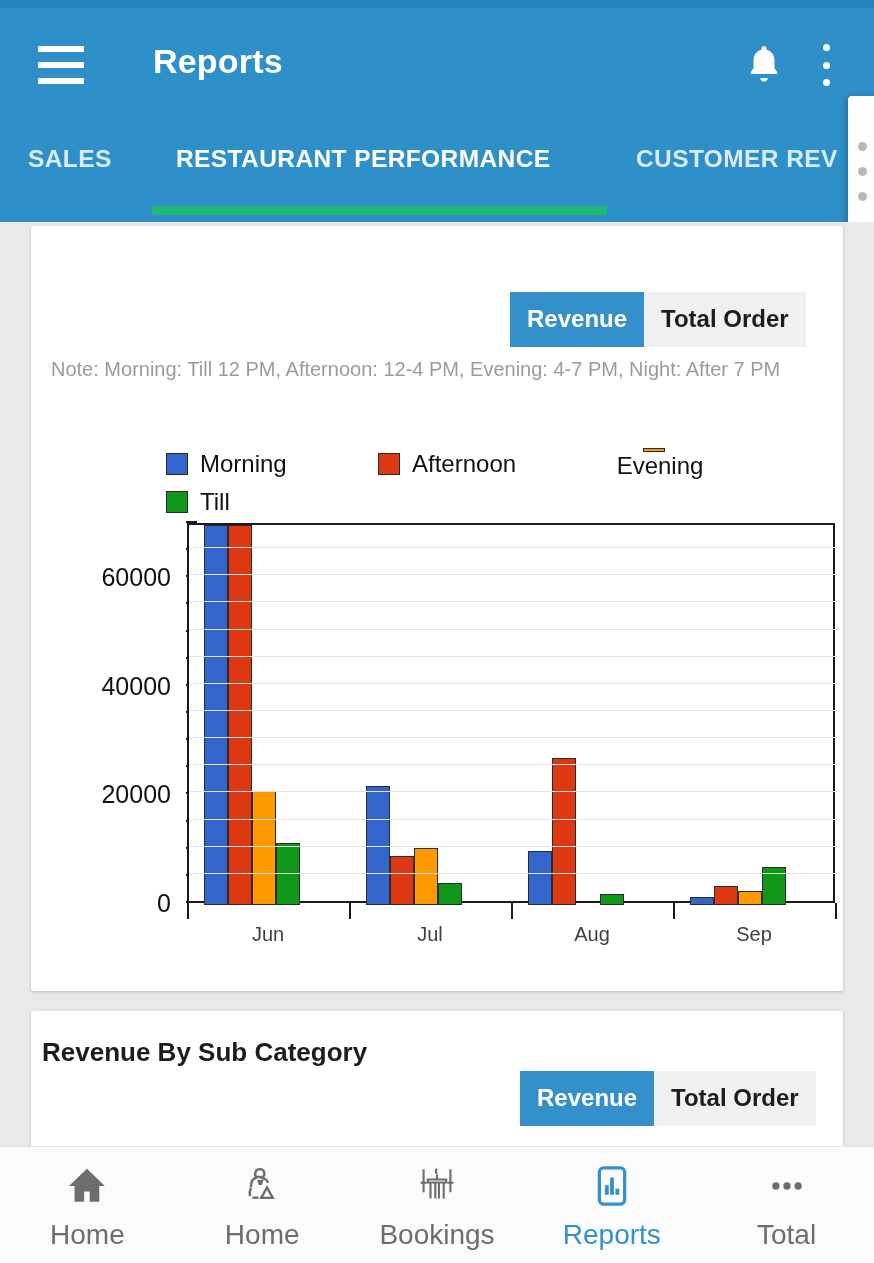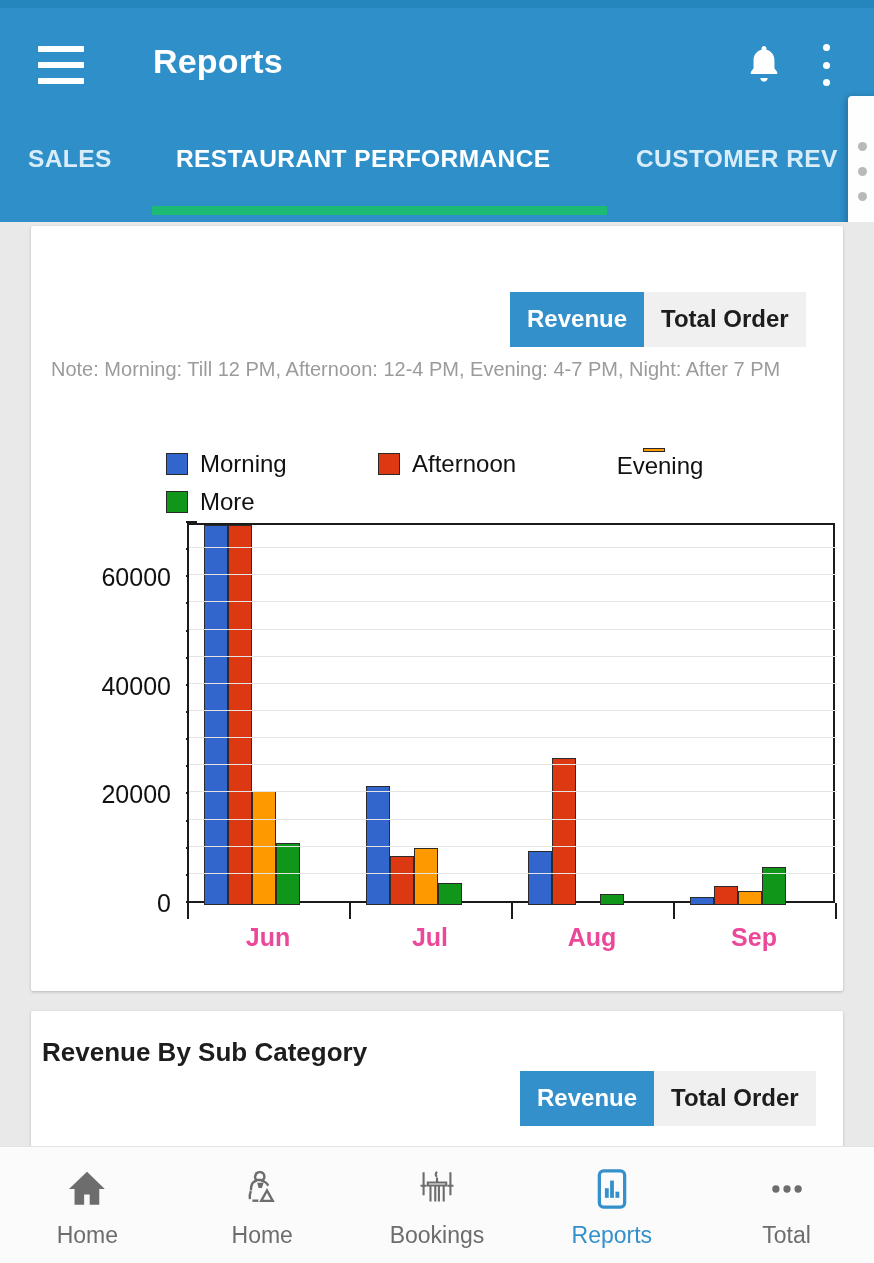--- a/index.html
+++ b/index.html
@@ -109,35 +109,35 @@
   #bars{ position:absolute; left:0; top:0; width:648px; height:380px; }
   .group{ position:absolute; bottom:0; height:380px; }
   .bar{ position:absolute; bottom:0; border:1px solid #2b2b2b; }
 
   
   #yaxis{ position:absolute; left:56px; top:297px; width:100px; height:380px; }
   .ytick{ position:absolute; right:-10px; width:11px; height:2px; background:#1b1b1b; }
   .ylab{ position:absolute; right:16px; font-size:25px; color:#111; transform:translateY(-50%); white-space:nowrap;}
   #xaxis{ position:absolute; left:156px; top:677px; width:650px; height:60px; }
   .xtick{ position:absolute; top:0; width:2px; height:16px; background:#1b1b1b; }
-  .xlab{ position:absolute; top:20px; font-size:25px; color:#ec4899; transform:translateX(-50%);font-weight:bold; }
+  .xlab{ position:absolute; top:20px; font-size:20px; color:#404040; transform:translateX(-50%); }
 
   
   #subcat-legend{ position:absolute; left:100px; top:140px; width:600px; height:26px; }
   .sub-sw{ position:absolute; top:0; width:26px; height:22px; border:1px solid #2a2a2a; }
 
   
   #bottomnav{
     position:absolute; left:0; top:1146px; width:874px; height:117px;
     background:#fbfbfb; border-top:1px solid #e3e3e3;
     display:flex;
   }
   .nav{ flex:1; display:flex; flex-direction:column; align-items:center; justify-content:center; cursor:pointer; }
   .nav .ic{ height:54px; display:flex; align-items:center; justify-content:center; }
-  .nav .lb{ font-size:23px; color:#6d6d6d; margin-top:6px; }
+  .nav .lb{ font-size:28px; color:#6d6d6d; margin-top:6px; }
   .nav.active .lb{ color:#3490cb; }
 </style>
 </head>
 <body>
 
 <div id="appbar">
   <div id="statusstrip"></div>
 
   <div id="hamburger">
     <i></i>
@@ -196,21 +196,21 @@
       <div class="lg" id="lg1">
         <span class="sw" style="background: rgb(220, 57, 18);"></span>
         <span class="lgt">Afternoon</span>
       </div>
       <div class="lg" id="lg2">
         <span class="sw" style="background: rgb(255, 153, 0);"></span>
         <span class="lgt">Evening</span>
       </div>
       <div class="lg" id="lg3">
         <span class="sw" style="background: rgb(16, 150, 24);"></span>
-        <span class="lgt">More</span>
+        <span class="lgt">Till</span>
       </div>
     </div>
 
     <div id="yaxis">
         <div class="ytick" style="bottom: 0px;"></div>
         <div class="ytick" style="bottom: 27.1429px;"></div>
         <div class="ytick" style="bottom: 54.2857px;"></div>
         <div class="ytick" style="bottom: 81.4286px;"></div>
         <div class="ytick" style="bottom: 108.571px;"></div>
         <div class="ytick" style="bottom: 135.714px;"></div>

